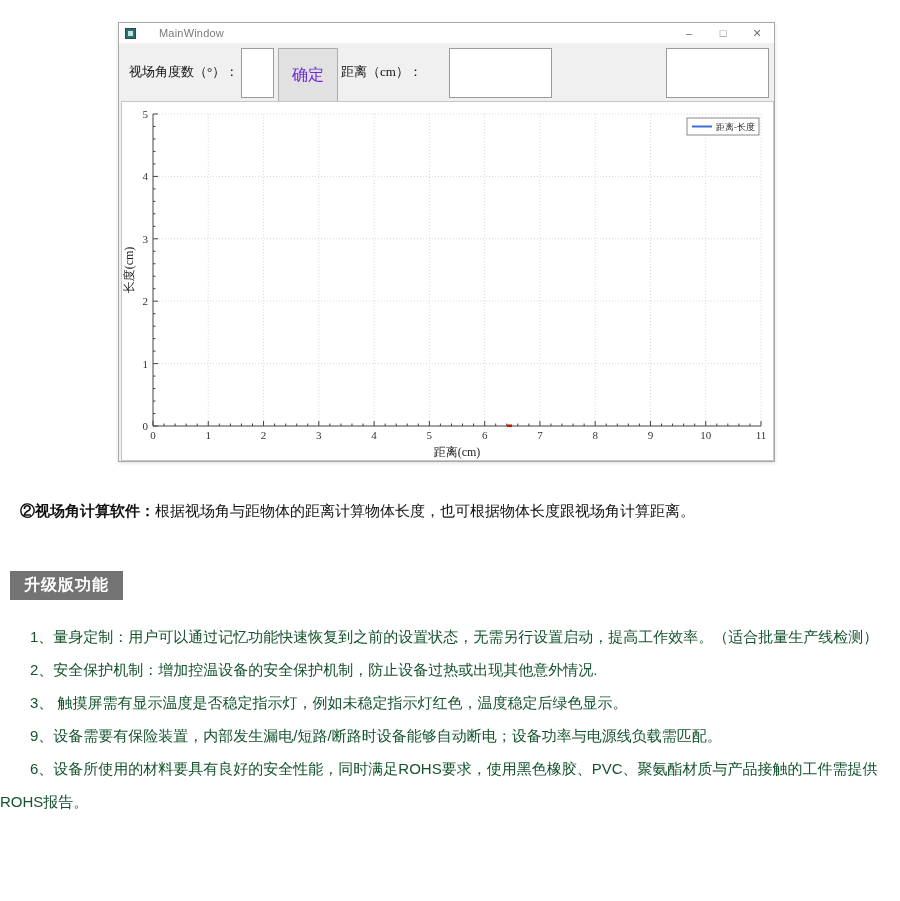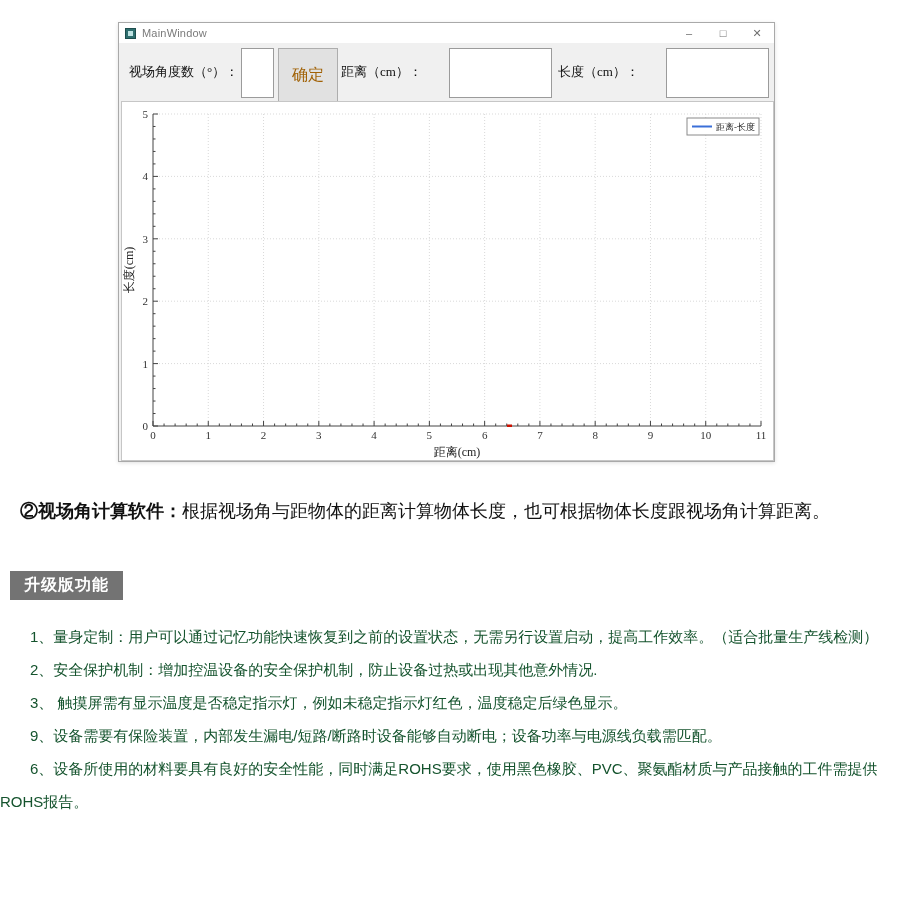--- a/index.html
+++ b/index.html
@@ -3,42 +3,42 @@
 <meta charset="utf-8">
 <style>
   html,body{margin:0;padding:0;background:#fff;}
   body{width:900px;height:901px;position:relative;font-family:"Liberation Sans",sans-serif;color:#1a1a1a;overflow:hidden;}
 
   
   .app-window{position:absolute;left:118px;top:22px;width:657px;height:440px;background:#f0f0f0;border:1px solid #a9a9a9;box-sizing:border-box;box-shadow:0 1px 4px rgba(0,0,0,.12);}
   .titlebar{position:absolute;left:0;top:0;width:100%;height:20px;background:#ffffff;display:flex;align-items:center;box-sizing:border-box;}
   .app-icon{width:11px;height:11px;margin:0 6px 0 6px;background:#2e6e6e;border:1px solid #1d4d4d;box-sizing:border-box;position:relative;}
   .app-icon::after{content:"";position:absolute;left:2px;top:2px;width:5px;height:5px;background:#bfe3e3;}
-  .title-text{font-size:11px;color:#7a7a7a;letter-spacing:.2px;}
+  .title-text{font-size:11px;color:#7a7a7a;letter-spacing:.2px;margin-left:17px;}
   .win-controls{margin-left:auto;display:flex;height:100%;}
   .win-btn{width:34px;height:100%;display:flex;align-items:center;justify-content:center;font-size:11px;color:#6f6f6f;cursor:default;}
 
   
   .form-row{position:absolute;left:0;top:20px;width:100%;height:58px;background:#f0f0f0;}
   .form-label{position:absolute;top:0;height:58px;display:flex;align-items:center;font-family:"Liberation Serif",serif;font-size:13px;color:#111;}
   .lbl-fov{left:10px;}
   .lbl-distance{left:222px;}
   .lbl-length{left:439px;}
   .form-input{position:absolute;top:5px;height:50px;background:#fff;border:1px solid #9b9b9b;box-sizing:border-box;font-family:"Liberation Serif",serif;font-size:14px;padding:2px 4px;outline:none;}
   .in-fov{left:122px;width:33px;}
   .in-distance{left:330px;width:103px;}
   .in-length{left:547px;width:103px;}
-  .confirm-btn{position:absolute;left:159px;top:5px;width:60px;height:55px;background:#e1e1e1;border:1px solid #adadad;box-sizing:border-box;font-family:"Liberation Serif",serif;font-size:16px;color:#a16207;display:flex;align-items:center;justify-content:center;}
+  .confirm-btn{position:absolute;left:159px;top:5px;width:60px;height:55px;background:#e1e1e1;border:1px solid #adadad;box-sizing:border-box;font-family:"Liberation Serif",serif;font-size:16px;color:#6d28d9;display:flex;align-items:center;justify-content:center;}
 
   
   .chart-panel{position:absolute;left:2px;top:78px;width:653px;height:360px;background:#fff;border:1px solid #c6c6c6;box-sizing:border-box;}
   .chart-panel svg{display:block;}
 
   
-  .lead{position:absolute;left:20px;top:500px;width:870px;font-size:18px;line-height:22px;color:#111;}
+  .lead{position:absolute;left:20px;top:500px;width:870px;font-size:15px;line-height:22px;color:#111;}
   .lead b{font-weight:bold;}
   .badge{position:absolute;left:10px;top:571px;color:#fff;font-size:16px;font-weight:bold;padding:4px 14px;letter-spacing:1px;}
   .features{position:absolute;left:0;top:620px;width:892px;}
   .features p{margin:0;font-size:15px;line-height:33px;text-indent:30px;color:#14532d;}
 </style>
 </head>
 <body>
 
 <div class="app-window">
   <div class="titlebar">
@@ -50,21 +50,20 @@
       <span class="win-btn">✕</span>
     </span>
   </div>
 
   <div class="form-row">
     <span class="form-label lbl-fov">视场角度数（°）：</span>
     <input class="form-input in-fov" value="" style="">
     <button class="confirm-btn">确定</button>
     <span class="form-label lbl-distance">距离（cm）：</span>
     <input class="form-input in-distance" value="" style="">
-    <span class="form-label lbl-length">长度（cm）：</span>
     <input class="form-input in-length" value="" style="">
   </div>
 
   <div class="chart-panel">
     <svg id="chart-svg" width="651" height="358" viewBox="0 0 651 358">
         <line x1="86.27272727272728" y1="12" x2="86.27272727272728" y2="324" stroke="#d9d9d9" stroke-width="1" stroke-dasharray="1,2"></line>
         <line x1="141.54545454545456" y1="12" x2="141.54545454545456" y2="324" stroke="#d9d9d9" stroke-width="1" stroke-dasharray="1,2"></line>
         <line x1="196.8181818181818" y1="12" x2="196.8181818181818" y2="324" stroke="#d9d9d9" stroke-width="1" stroke-dasharray="1,2"></line>
         <line x1="252.0909090909091" y1="12" x2="252.0909090909091" y2="324" stroke="#d9d9d9" stroke-width="1" stroke-dasharray="1,2"></line>
         <line x1="307.3636363636364" y1="12" x2="307.3636363636364" y2="324" stroke="#d9d9d9" stroke-width="1" stroke-dasharray="1,2"></line>

